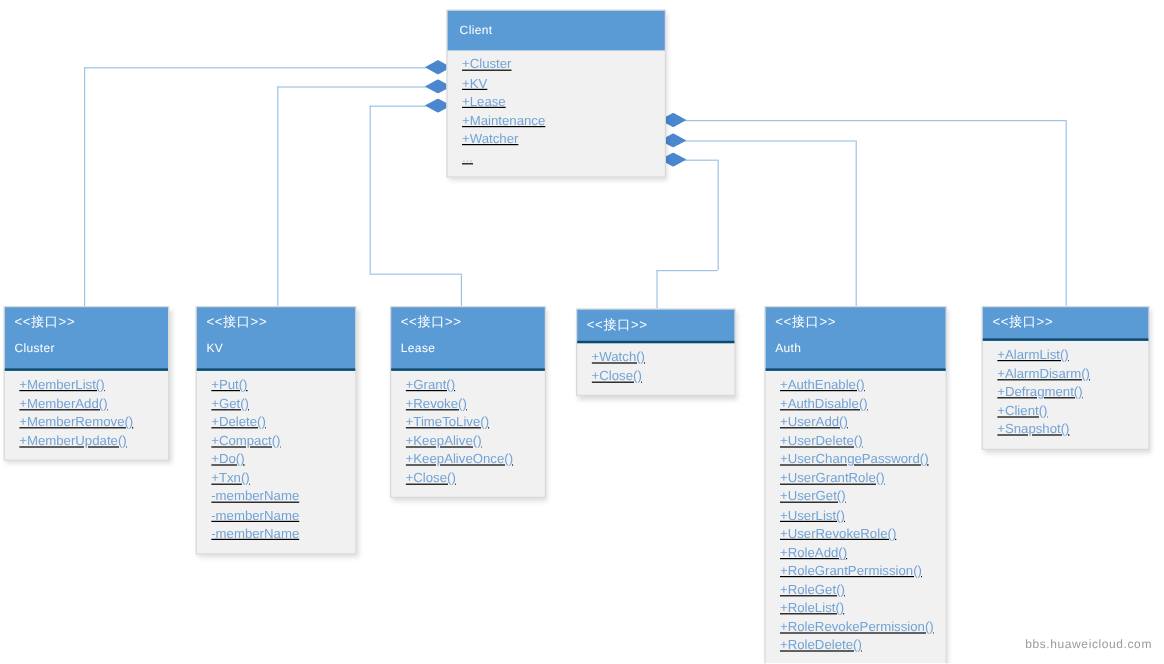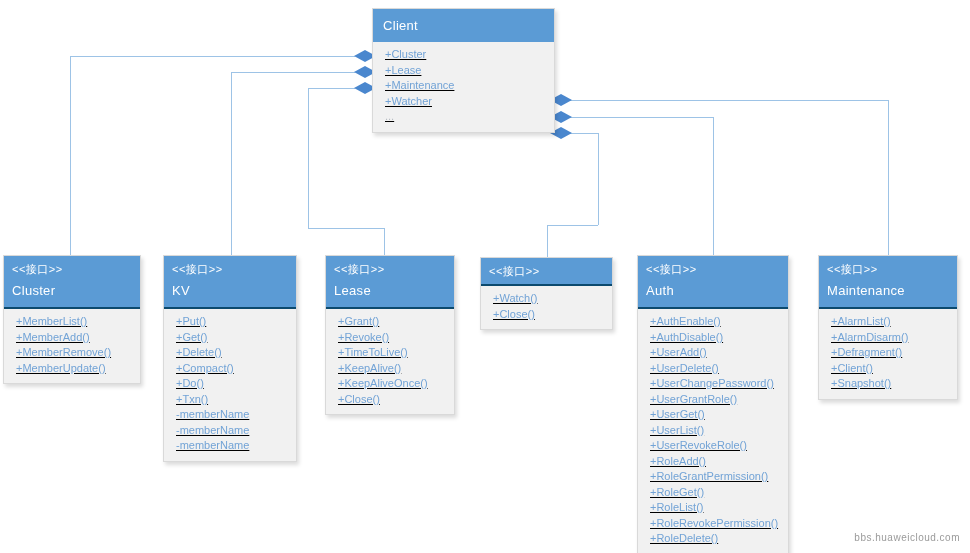--- a/index.html
+++ b/index.html
@@ -25,21 +25,21 @@
     border-bottom: 2px solid #0c4a6e;
     color: #ffffff;
     padding: 5px 8px 4px 8px;
   }
   .uml-header .stereotype {
     font-size: 11px;
     line-height: 17px;
     letter-spacing: 0.5px;
   }
   .uml-header .cls-name {
-    font-size: 13px;
+    font-size: 10px;
     line-height: 25px;
     letter-spacing: 0.3px;
   }
   .uml-header.single {
     height: 33px;
     display: flex;
     align-items: center;
     padding: 0 0 0 10px;
     border-bottom: none;
   }
@@ -148,20 +148,21 @@
         <polygon points="11,0 22,6 11,12 0,6" fill="#4a87ce"></polygon>
       </svg>
   </div>
 
   <div class="uml-box" style="left:372px;top:8px;width:183px;">
     <div class="uml-header single">
       <div class="cls-name">Client</div>
     </div>
     <div class="uml-body">
         <div class="member-row">+Cluster</div>
+        <div class="member-row">+KV</div>
         <div class="member-row">+Lease</div>
         <div class="member-row">+Maintenance</div>
         <div class="member-row">+Watcher</div>
         <div class="member-row ellipsis-row">...</div>
       </div>
   </div>
 
   <div class="uml-box" style="left:3px;top:255px;width:138px;">
     <div class="uml-header">
       <div class="stereotype">&lt;&lt;接口&gt;&gt;</div>
@@ -238,21 +239,20 @@
         <div class="member-row">+RoleGet()</div>
         <div class="member-row">+RoleList()</div>
         <div class="member-row">+RoleRevokePermission()</div>
         <div class="member-row">+RoleDelete()</div>
       </div>
   </div>
 
   <div class="uml-box" style="left:818px;top:255px;width:140px;">
     <div class="uml-header">
       <div class="stereotype">&lt;&lt;接口&gt;&gt;</div>
-      <div class="cls-name">Maintenance</div>
     </div>
     <div class="uml-body">
         <div class="member-row">+AlarmList()</div>
         <div class="member-row">+AlarmDisarm()</div>
         <div class="member-row">+Defragment()</div>
         <div class="member-row">+Client()</div>
         <div class="member-row">+Snapshot()</div>
       </div>
   </div>
 

